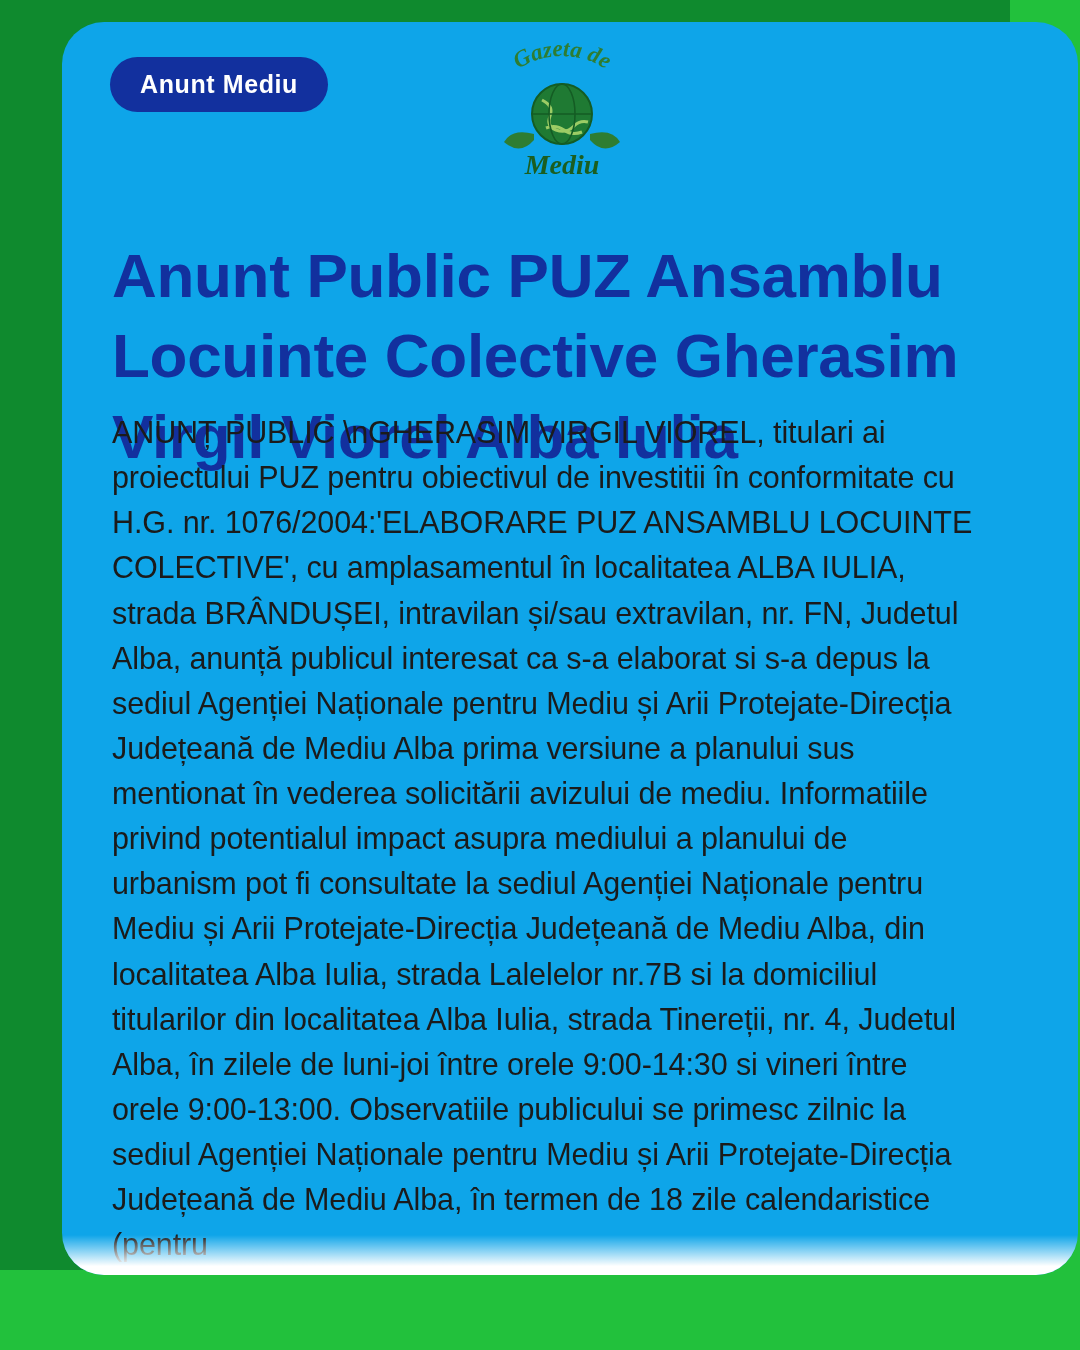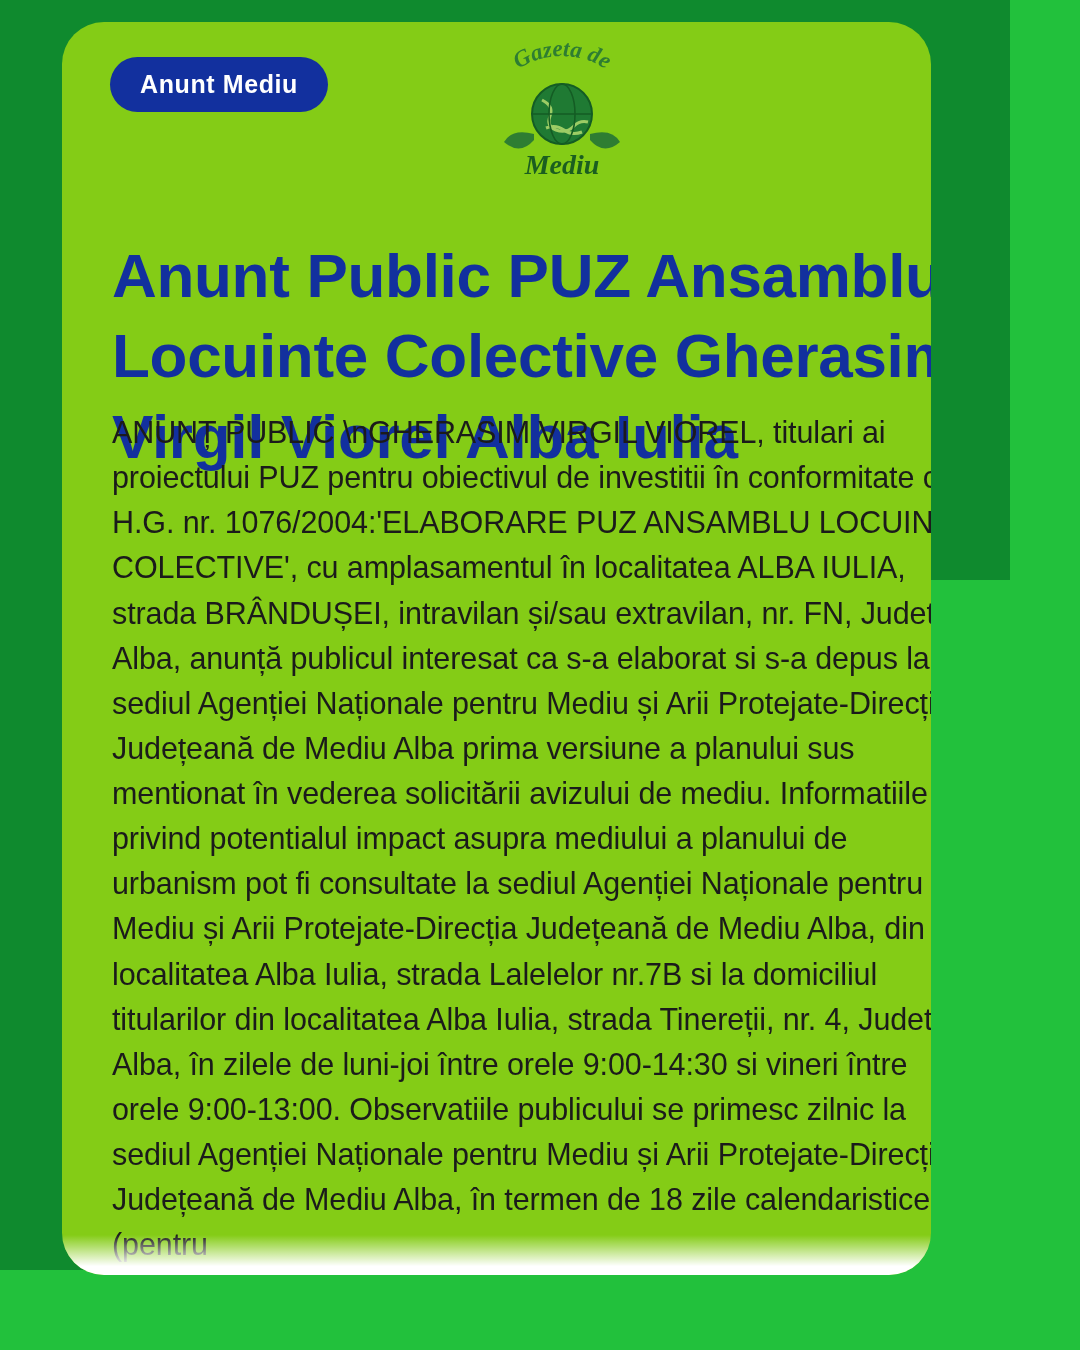--- a/index.html
+++ b/index.html
@@ -44,23 +44,23 @@
     width: 1080px;
     height: 80px;
     background: #22c13c;
   }
 
   
   .card {
     position: absolute;
     left: 62px;
     top: 22px;
-    width: 869px;
+    width: 1016px;
     height: 1253px;
-    background: #84cc16;
+    background: #0ea5e9;
     border-radius: 42px;
     overflow: hidden;
   }
 
   .card-inner {
     position: relative;
     width: 100%;
     height: 100%;
   }
 

